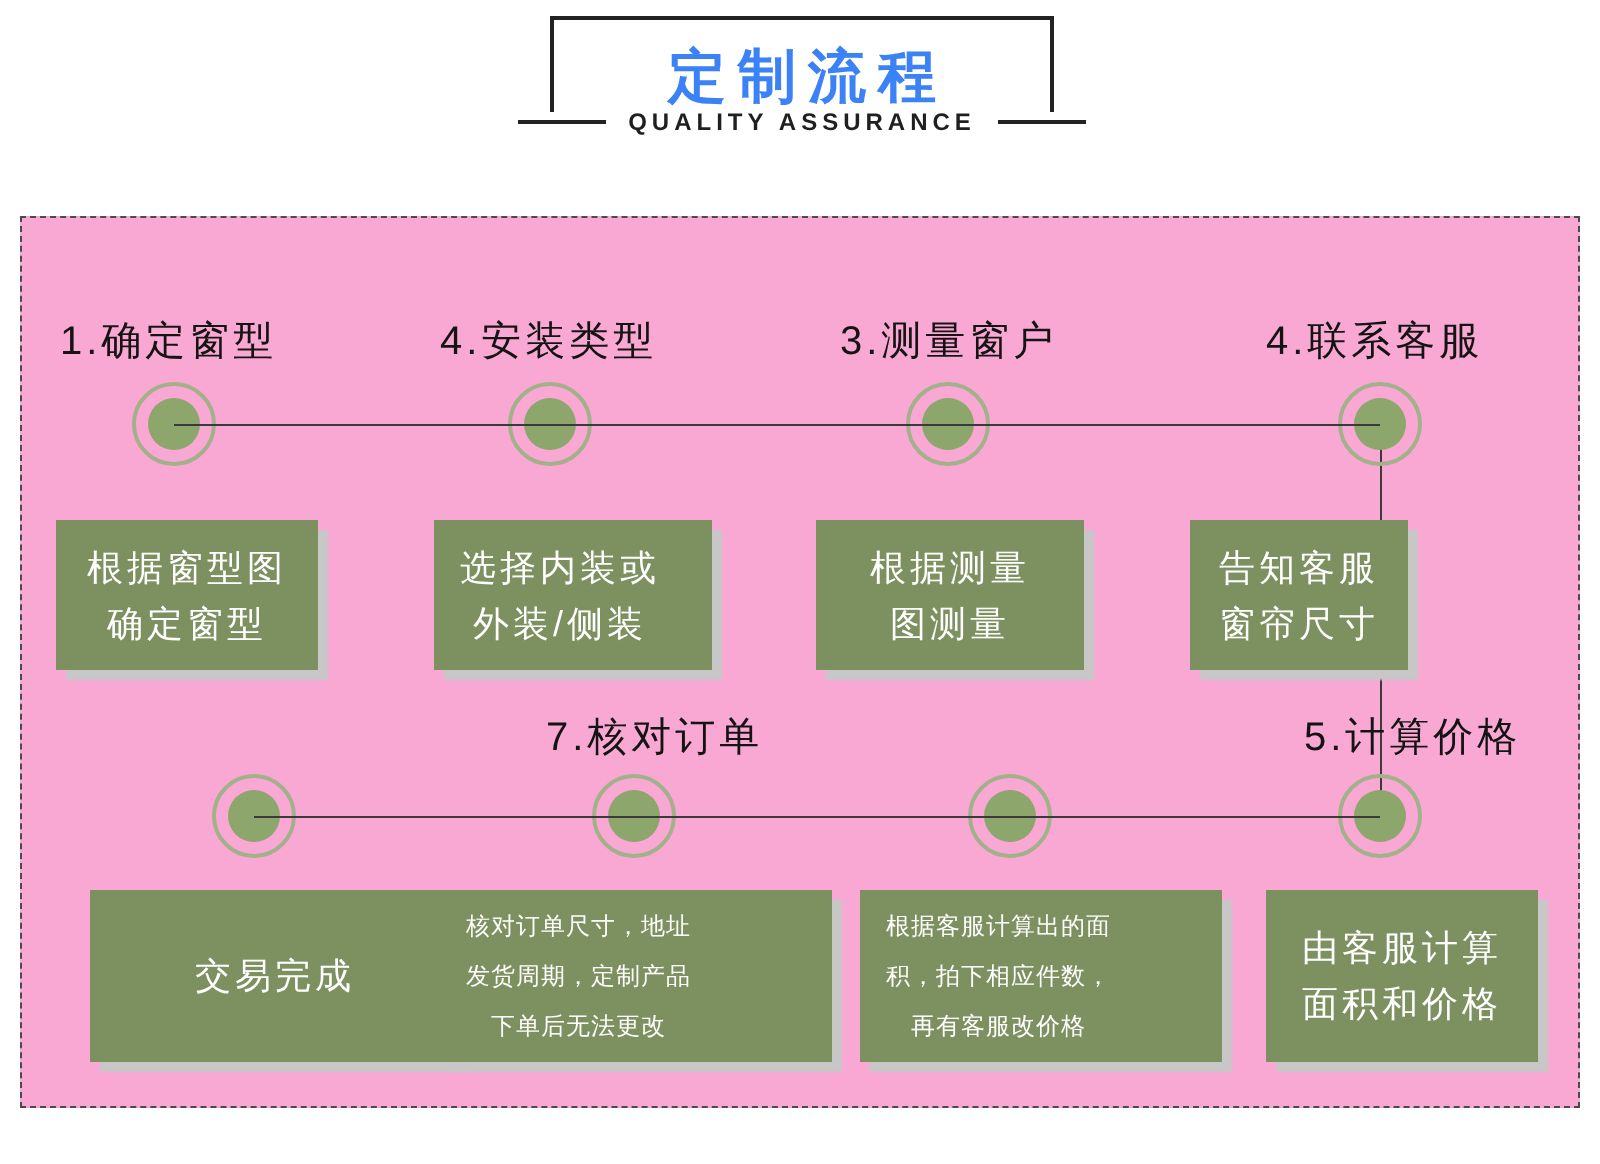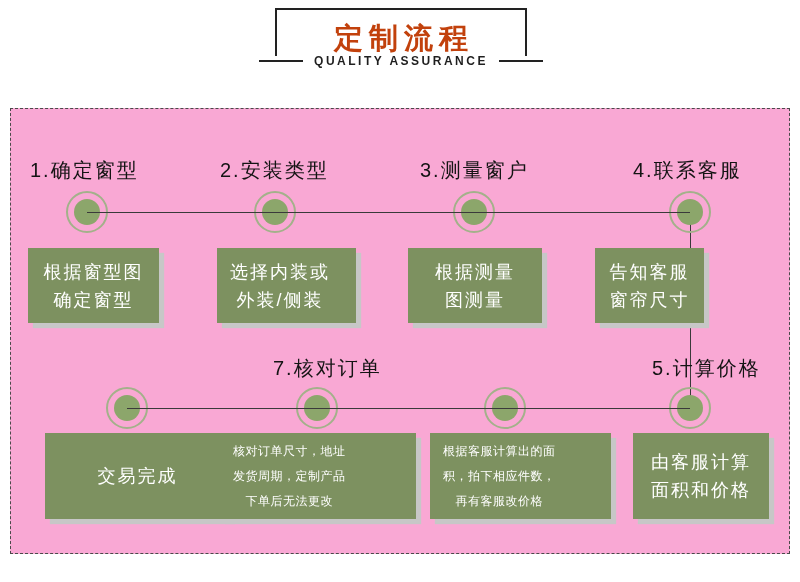--- a/index.html
+++ b/index.html
@@ -16,21 +16,21 @@
     position: absolute; left: 275px; top: 8px;
     width: 252px; height: 60px;
   }
   .header-box {
     width: 252px; height: 48px;
     border: 2px solid #222;
     border-bottom: none;
     text-align: center;
   }
   .header-title {
-    font-size: 29px; font-weight: 700; color: #c2410c;
+    font-size: 29px; font-weight: 700; color: #3b82f6;
     letter-spacing: 6px; padding-top: 9px; padding-left: 6px;
     white-space: nowrap;
   }
   .subtitle-row {
     position: absolute; left: -16px; right: -16px; top: 46px;
     display: flex; align-items: center; gap: 9px;
     background: transparent;
   }
   .subtitle-row .hline { flex: 1; height: 2px; background: #222; }
   .subtitle-text {
@@ -73,21 +73,21 @@
     letter-spacing: 2px; white-space: nowrap;
   }
   .label-r1 { top: 48px; }
   .label-r2 { top: 246px; }
 
   
   .gbox {
     position: absolute; z-index: 4;
     background: #7d9160; color: #ffffff;
     box-shadow: 5px 5px 1px #c7c7c7;
-    display: flex; flex-direction: column; justify-content: center;
+    display: flex; flex-direction: column; justify-content: center; margin-top: 12px;
   }
   .gbox .box-text { white-space: pre-line; }
   .box-r1 { top: 139px; height: 75px; }
   .box-r2 { top: 324px; height: 86px; }
   .t-center { align-items: center; text-align: center; }
   .t-left   { align-items: flex-start; text-align: center; padding-left: 13px; padding-right: 4px; }
   .fs-2line { font-size: 18px; line-height: 28px; letter-spacing: 2px; }
   .fs-3line { font-size: 12px; line-height: 25px; letter-spacing: 0.5px; }
 </style>
 </head>
@@ -106,21 +106,21 @@
     </div>
   </div>
 
   <div class="flow">
 
     <div class="conn conn-row1"></div>
     <div class="conn conn-row2"></div>
     <div class="conn conn-vert"></div>
 
     <div class="step-label label-r1" style="left:19px">1.确定窗型</div>
-    <div class="step-label label-r1" style="left:209px">2.安装类型</div>
+    <div class="step-label label-r1" style="left:209px">4.安装类型</div>
     <div class="step-label label-r1" style="left:409px">3.测量窗户</div>
     <div class="step-label label-r1" style="left:622px">4.联系客服</div>
 
     <div class="node node-r1" style="left:55px">
         <div class="dot"></div>
       </div>
     <div class="node node-r1" style="left:243px">
         <div class="dot"></div>
       </div>
     <div class="node node-r1" style="left:442px">

